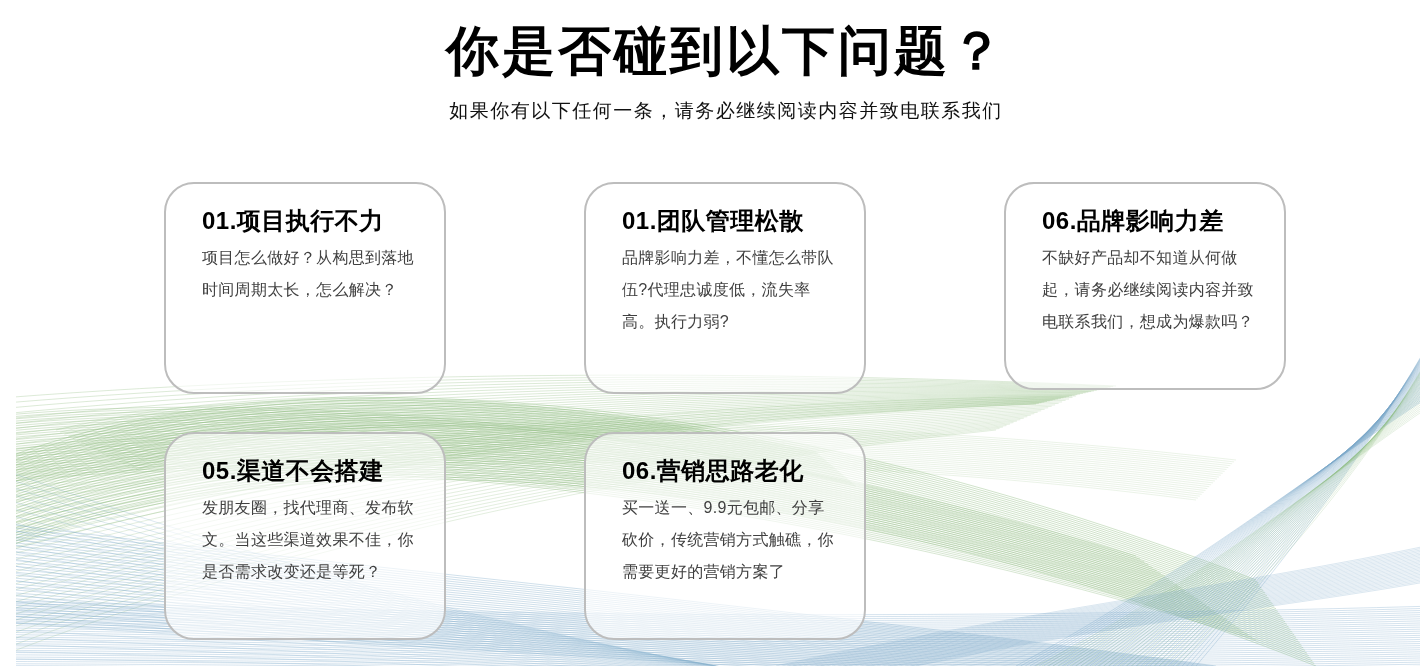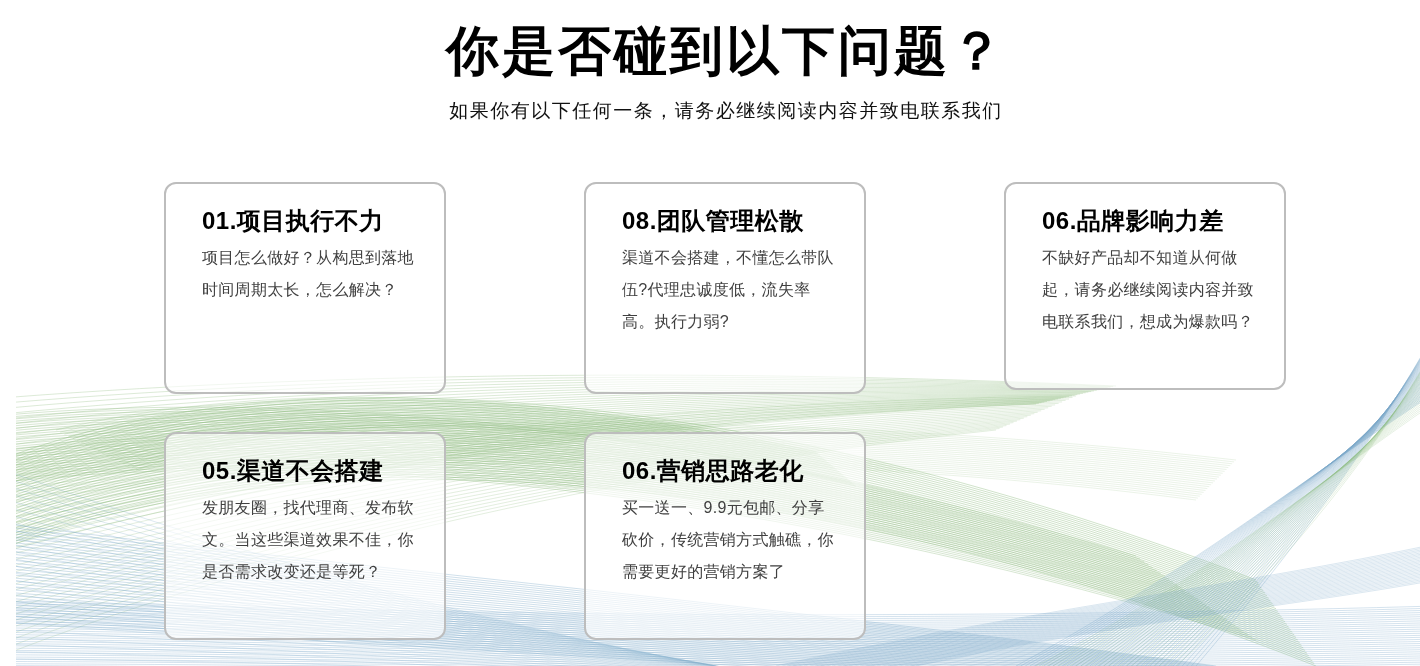--- a/index.html
+++ b/index.html
@@ -63,21 +63,21 @@
     top: 182px;
     width: 1130px;
     display: grid;
     grid-template-columns: repeat(3, 282px);
     grid-column-gap: 138px;
     grid-row-gap: 38px;
   }
   .card {
     box-sizing: border-box;
     border: 2px solid #bdbdbd;
-    border-radius: 12px;
+    border-radius: 30px;
     background: rgba(255,255,255,0.62);
     padding: 22px 26px 18px 36px;
   }
   .card.row1 { height: 212px; }
   .card.row2 { height: 208px; }
 
   .card-title {
     font-size: 24px;
     font-weight: bold;
     color: #000000;
@@ -458,22 +458,22 @@
 
     <div class="card-grid">
 
       <div class="card row1">
         <p class="card-title">01.项目执行不力</p>
         <p class="card-body">项目怎么做好？从构思到落地时间周期太长，怎么解决？</p>
       </div>
 
 
       <div class="card row1">
-        <p class="card-title">08.团队管理松散</p>
-        <p class="card-body">渠道不会搭建，不懂怎么带队伍?代理忠诚度低，流失率高。执行力弱?</p>
+        <p class="card-title">01.团队管理松散</p>
+        <p class="card-body">品牌影响力差，不懂怎么带队伍?代理忠诚度低，流失率高。执行力弱?</p>
       </div>
 
       <div class="card row2">
         <p class="card-title">06.品牌影响力差</p>
         <p class="card-body">不缺好产品却不知道从何做起，请务必继续阅读内容并致电联系我们，想成为爆款吗？</p>
       </div>
 
       <div class="card row2">
         <p class="card-title">05.渠道不会搭建</p>
         <p class="card-body">发朋友圈，找代理商、发布软文。当这些渠道效果不佳，你是否需求改变还是等死？</p>

